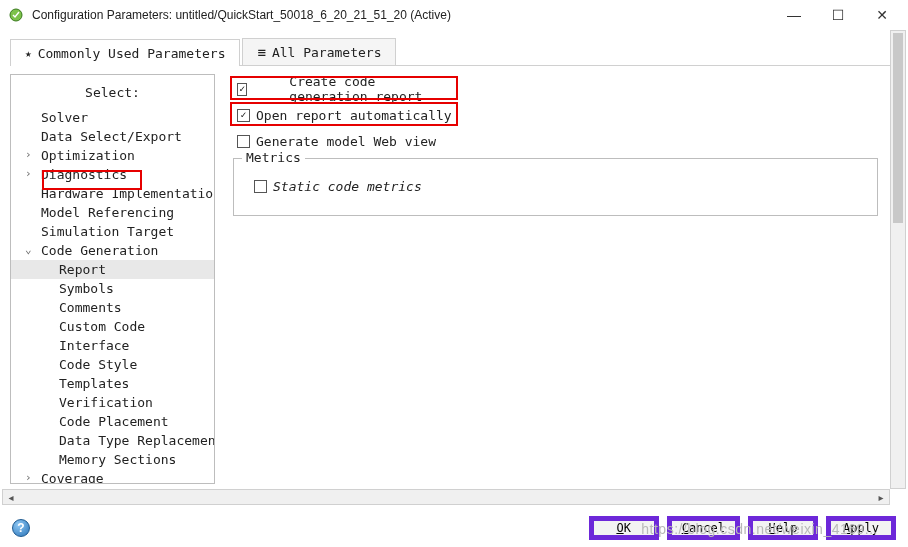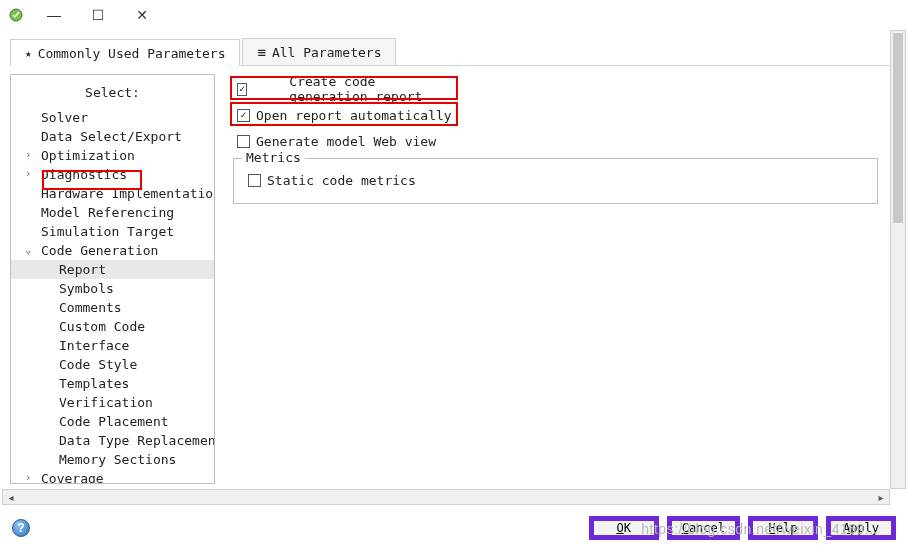--- a/index.html
+++ b/index.html
@@ -198,20 +198,21 @@
 </head>
 <body>
 
 <div class="titlebar">
   <span class="app-icon">
     <svg width="16" height="16" viewBox="0 0 16 16">
         <circle cx="8" cy="8" r="6" fill="#7cc24a" stroke="#3a7a1e"></circle>
         <path d="M5 8 L7 10 L11 5" stroke="#fff" stroke-width="1.4" fill="none"></path>
       </svg>
   </span>
+  <span class="title">Configuration Parameters: untitled/QuickStart_50018_6_20_21_51_20 (Active)</span>
   <div class="win-btn">—</div>
   <div class="win-btn">☐</div>
   <div class="win-btn">✕</div>
 </div>
 
 <div class="tabs">
   <div class="tab active">
     <span class="star">★</span>
     <span>Commonly Used Parameters</span>
   </div>
@@ -260,21 +261,21 @@
       <span>Open report automatically</span>
       <div class="redbox" style="left:-3px; top:-2px; width:228px; height:24px;"></div>
     </div>
     <div class="chk-row">
       <span class="chk"></span>
       <span>Generate model Web view</span>
     </div>
 
     <div class="fieldset">
       <span class="fieldset-legend">Metrics</span>
-      <div class="chk-row" style="margin:0;">
+      <div class="chk-row" style="margin:6px;font-style:italic;">
         <span class="chk"></span>
         <span>Static code metrics</span>
       </div>
     </div>
   </div>
 </div>
 
 <div class="vscroll">
   <div class="thumb"></div>
 </div>

